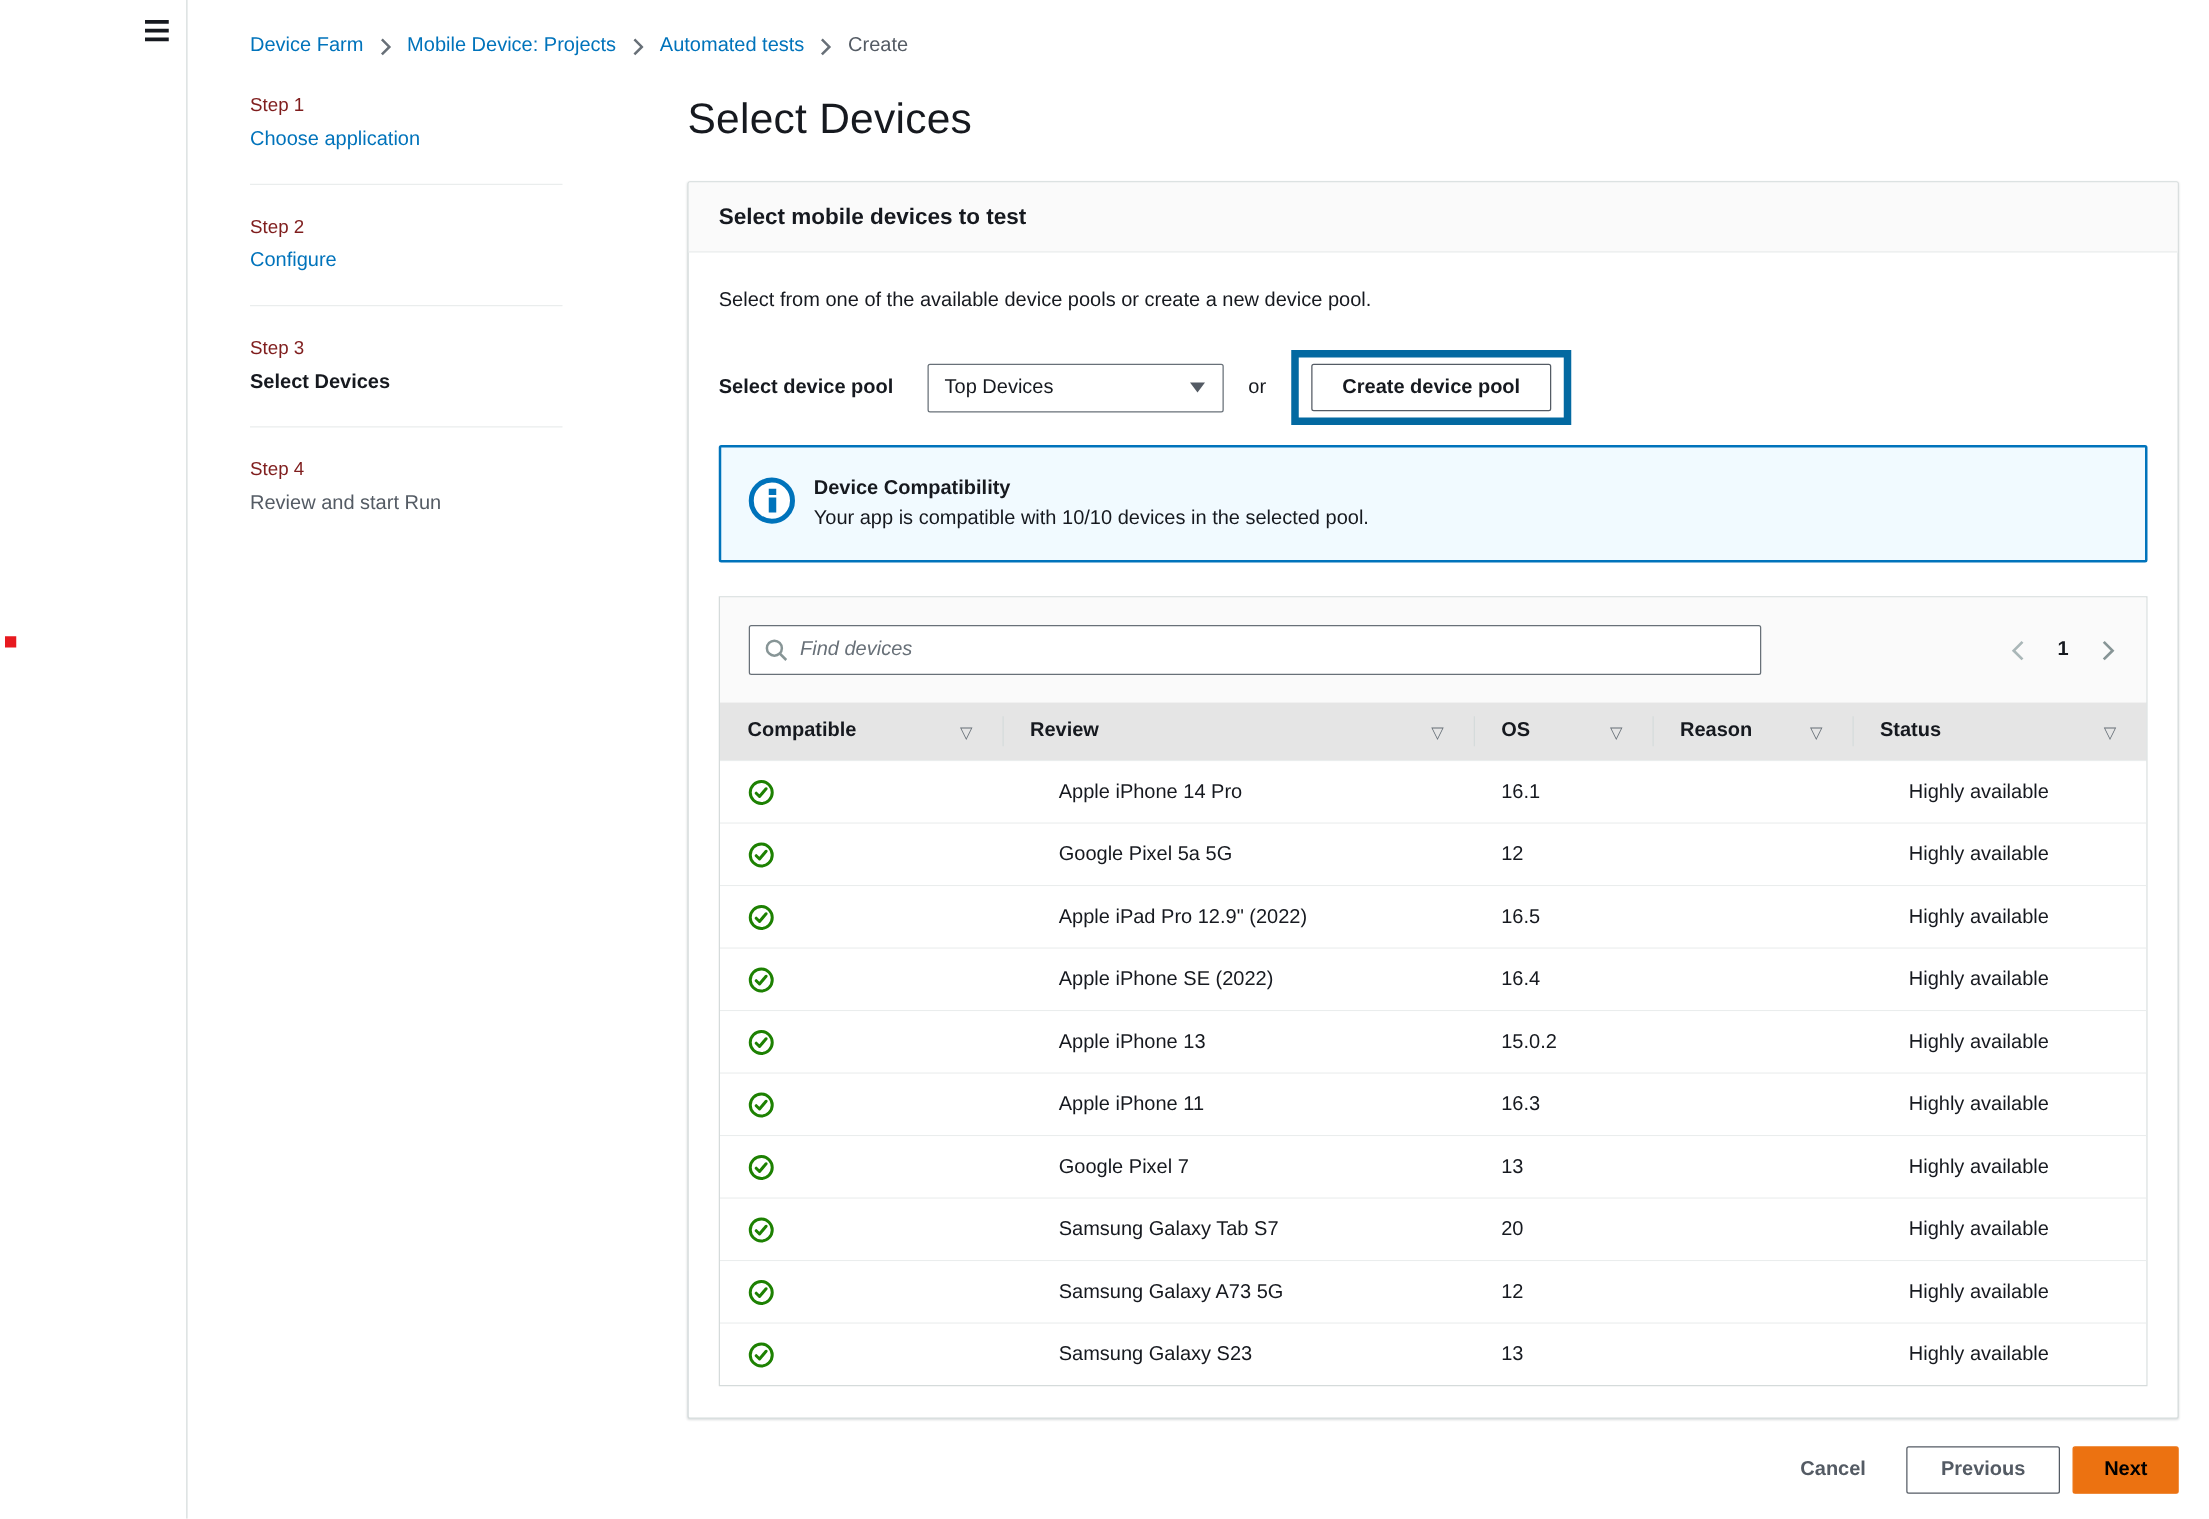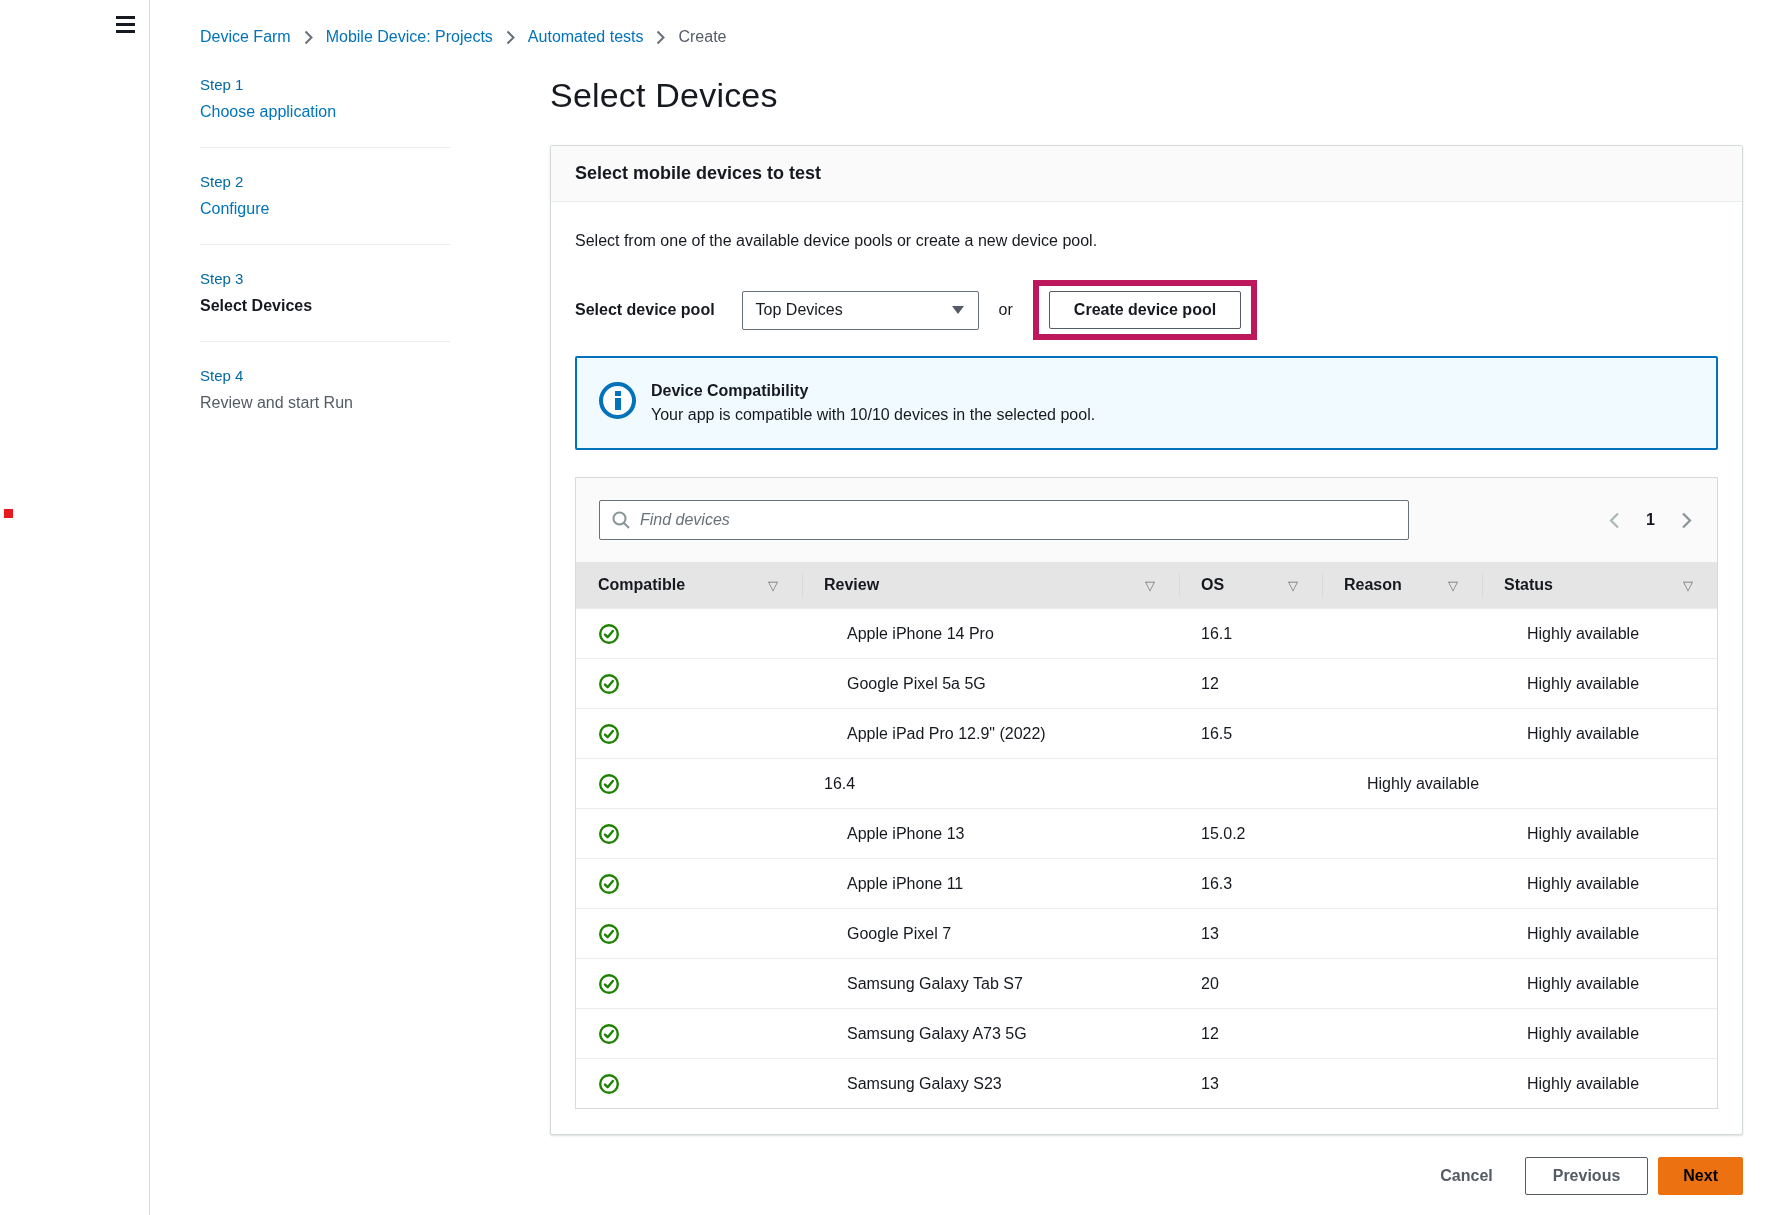--- a/index.html
+++ b/index.html
@@ -27,21 +27,21 @@
     padding-top: 28px; margin-left: 50px; display: flex; align-items: center; font-size: 16px;
   }
   .breadcrumb a { color: #0073bb; text-decoration: none; cursor: pointer; }
   .crumb-sep { margin: 0 13px; display: inline-flex; }
   .crumb-current { color: #545b64; }
 
   .layout { display: flex; margin-top: 30px; }
 
   
   .steps-nav { margin-left: 50px; width: 250px; flex: none; }
-  .step-num { font-size: 15px; color: #0369a1; margin-bottom: 10px; }
+  .step-num { font-size: 15px; color: #7f1d1d; margin-bottom: 10px; }
   .step-label { font-size: 16px; }
   .step-label.link { color: #0073bb; cursor: pointer; }
   .step-label.current { font-weight: bold; color: #16191f; }
   .step-label.future { color: #545b64; }
   .steps-nav hr { border: 0; border-top: 1px solid #eaeded; margin: 26px 0 25px 0; }
 
   
   .main-col { margin-left: 100px; width: 1193px; flex: none; }
   h1.page-title { font-size: 34px; font-weight: 400; color: #16191f; letter-spacing: 0.2px; }
 
@@ -58,21 +58,21 @@
 
   .pool-row { display: flex; align-items: center; margin-top: 30px; height: 60px; }
   .pool-label { font-weight: bold; margin-right: 27px; }
   .select-box {
     width: 237px; height: 39px; background: #fff; border: 1px solid #687078; border-radius: 2px;
     display: flex; align-items: center; justify-content: space-between;
     padding: 0 14px 0 13px; cursor: pointer;
   }
   .select-caret { width: 0; height: 0; border-left: 6px solid transparent; border-right: 6px solid transparent; border-top: 8px solid #545b64; }
   .or-text { margin: 0 20px; }
-  .red-highlight { border: 6px solid #be185d; padding: 5px 10px; }
+  .red-highlight { border: 6px solid #0369a1; padding: 5px 10px; }
   .btn {
     display: inline-flex; align-items: center; justify-content: center;
     height: 38px; border-radius: 2px; font-size: 16px; font-weight: bold; cursor: pointer;
     font-family: "Liberation Sans", sans-serif;
   }
   .btn-normal { background: #fff; border: 1px solid #545b64; color: #16191f; padding: 0 24px; }
 
   
   .info-alert {
     margin-top: 16px; background: #f1faff; border: 2px solid #0073bb; border-radius: 2px;
@@ -304,20 +304,21 @@
     <div class="td status-cell">Highly available</div>
   </div>
 
   <div class="tbl-grid tbl-row">
     <div class="td">
       <svg width="22" height="22" viewBox="0 0 24 24">
         <circle cx="12" cy="12" r="9.6" fill="none" stroke="#1d8102" stroke-width="2.6"></circle>
         <path d="M7.6 12.6l2.9 2.9 5.7-6.8" fill="none" stroke="#1d8102" stroke-width="2.6" stroke-linecap="round" stroke-linejoin="round"></path>
       </svg>
     </div>
+    <div class="td device-cell">Apple iPhone SE (2022)</div>
     <div class="td">16.4</div>
     <div class="td"></div>
     <div class="td status-cell">Highly available</div>
   </div>
 
   <div class="tbl-grid tbl-row">
     <div class="td">
       <svg width="22" height="22" viewBox="0 0 24 24">
         <circle cx="12" cy="12" r="9.6" fill="none" stroke="#1d8102" stroke-width="2.6"></circle>
         <path d="M7.6 12.6l2.9 2.9 5.7-6.8" fill="none" stroke="#1d8102" stroke-width="2.6" stroke-linecap="round" stroke-linejoin="round"></path>

